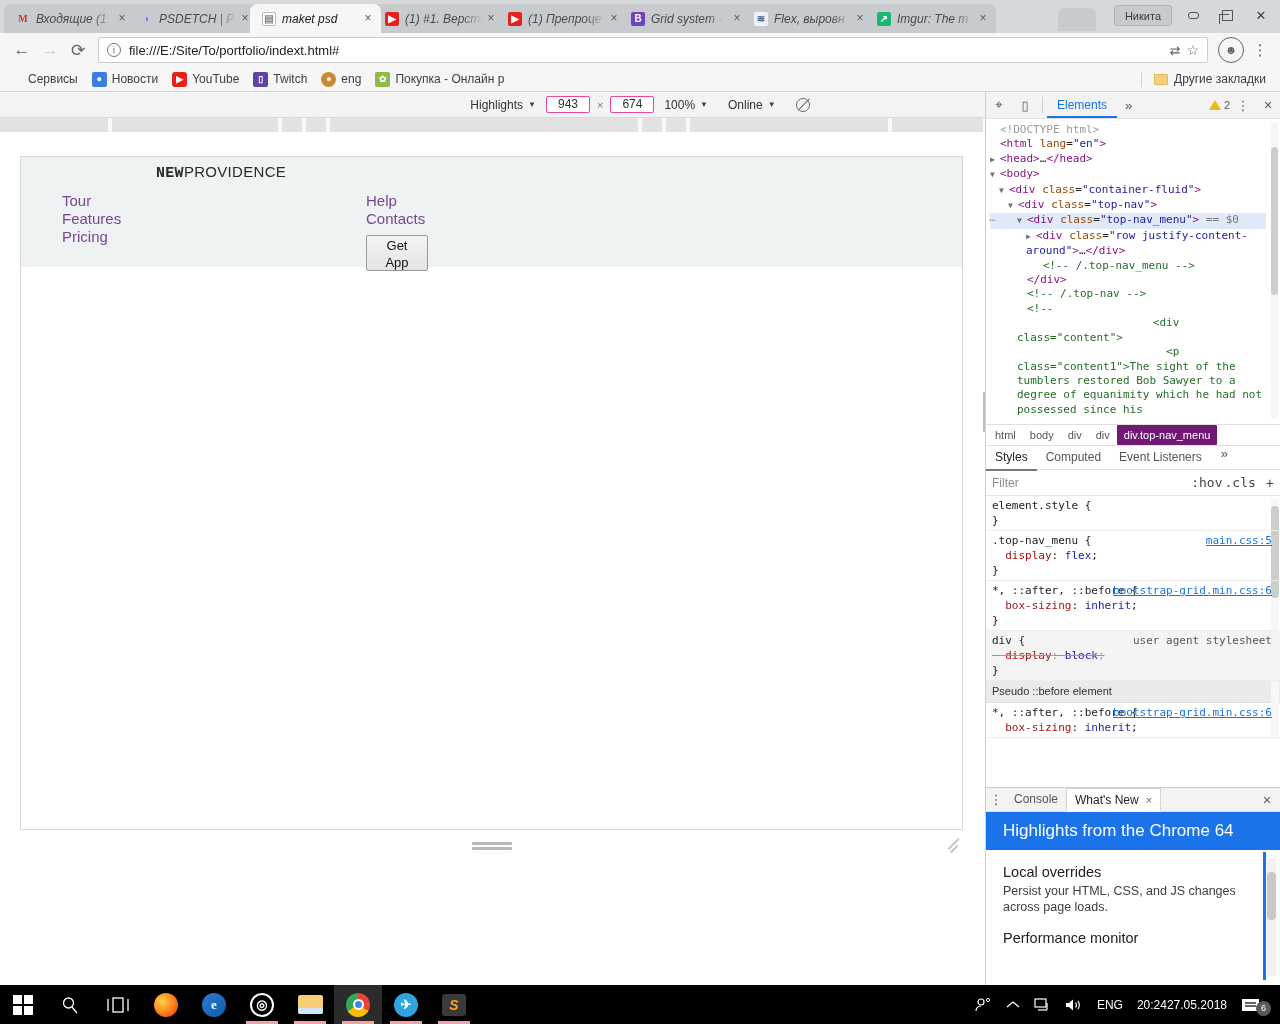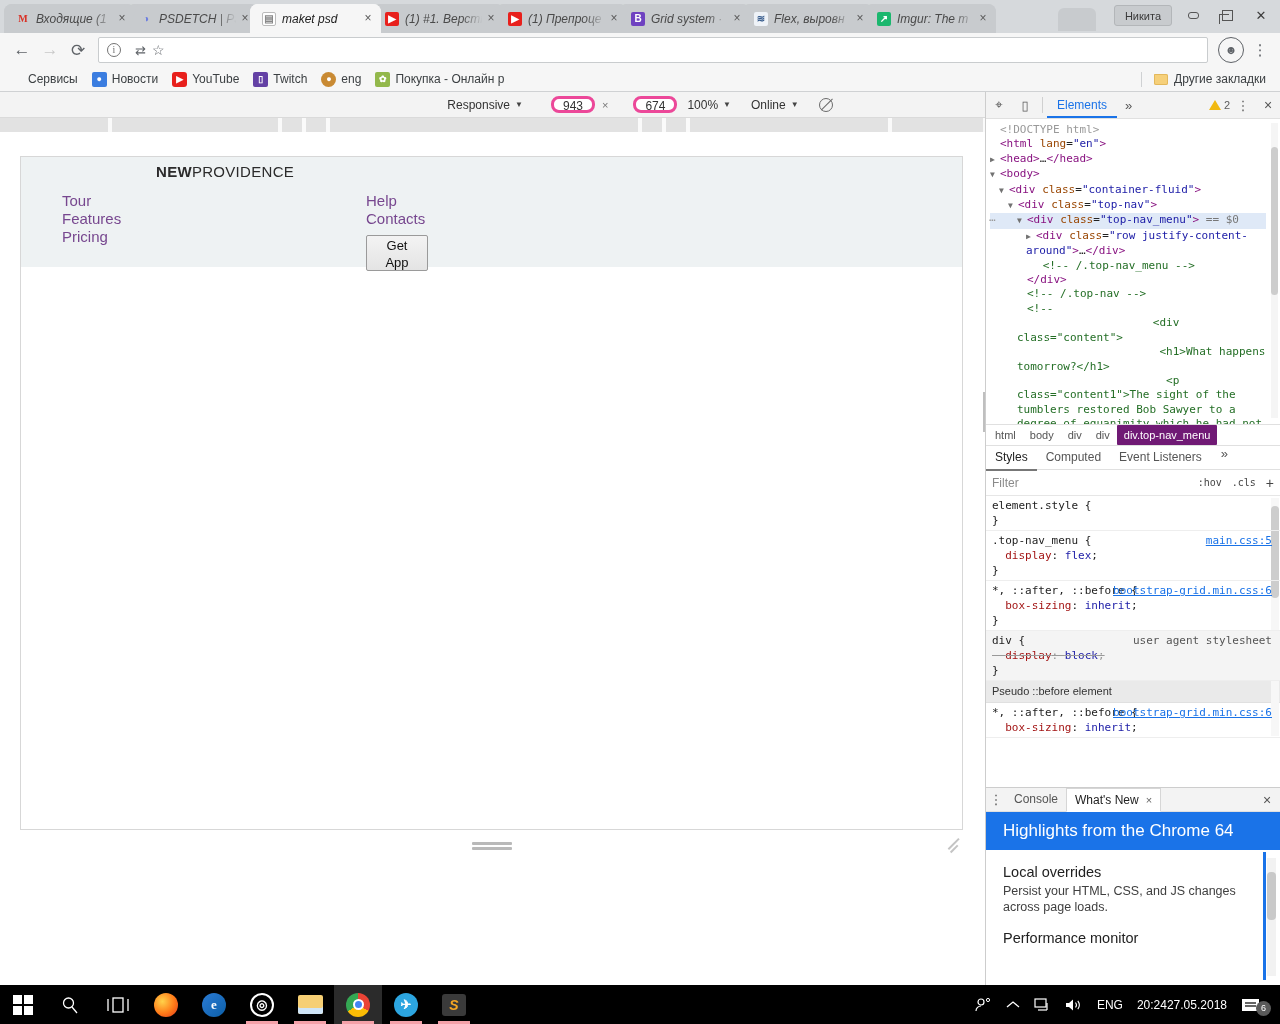--- a/index.html
+++ b/index.html
@@ -90,22 +90,22 @@
   .bm-sep { width:1px; height:15px; background:#cfd1d3; margin-right:12px; }
   .folder { width:14px;height:11px;background:#f6d07a;border-radius:1px 2px 2px 2px; margin-right:6px;
      box-shadow:inset 0 0 0 1px #e3b85c; }
 
   
   .devicebar { height:26px; background:#f3f3f3; border-bottom:1px solid #dadada;
      display:flex; align-items:center; justify-content:center; position:relative;
      font-size:12px; color:#333; }
   .dv-item { margin:0 10px; display:flex; align-items:center; }
   .dv-caret { margin-left:5px; font-size:8px; color:#444; }
-  .dv-input { width:44px; height:17px; border:3px solid #ec4899; background:#fff; border-radius:8px;
-     text-align:center; font-size:12px; line-height:15px; color:#333;margin-left:18px; }
+  .dv-input { width:44px; height:17px; border:1px solid #ec4899; background:#fff; border-radius:2px;
+     text-align:center; font-size:12px; line-height:15px; color:#333; }
   .dv-x { margin:0 7px; color:#777; font-size:11px; }
   .dv-noicon { width:14px;height:14px;border:1.4px solid #6b6b6b;border-radius:50%;position:relative;}
   .dv-noicon::after{content:"";position:absolute;left:-1px;top:5px;width:16px;height:1.4px;background:#6b6b6b;transform:rotate(-45deg);}
   .dv-kebab { position:absolute; right:14px; color:#5a5a5a; font-size:14px; }
 
   
   .pagearea { position:absolute; left:0; top:118px; width:985px; height:867px; background:#fff; }
   .mqruler { position:absolute; left:0; top:0; width:985px; height:14px; background:#fafafa; }
   .mqseg { position:absolute; top:0; height:14px; background:#e2e2e2; border-right:2px solid #fafafa; }
   .vp-wrap { position:absolute; left:20px; top:38px; width:943px; height:795px; }
@@ -114,21 +114,21 @@
   .handle-bottom { position:absolute; left:452px; top:686px; width:40px; height:10px; }
   .handle-bottom i { display:block; height:3px; background:#b9b9b9; border-radius:1px; margin-bottom:2px; }
   .handle-corner { position:absolute; left:926px; top:682px; width:16px; height:16px; color:#bdbdbd; }
   .handle-corner::before,.handle-corner::after{content:"";position:absolute;background:#c4c4c4;width:15px;height:1.5px;transform:rotate(-45deg);}
   .handle-corner::before{top:5px;left:0;}
   .handle-corner::after{top:10px;left:3px;width:10px;}
 
   
   .topnav { background:#eef2f3; padding:14px 0 16px 0; position:relative; height:110px; }
   .brand { position:absolute; left:135px; top:6px; font-size:15px; letter-spacing:.3px; color:#2b2b2b; }
-  .brand b { font-weight:bold; }
+  .brand b { font-weight:bold;font-family:Liberation Mono, monospace; }
   .brand span { font-weight:normal; }
   .navcol { position:absolute; font-size:15px; line-height:18px; color:#77478f; }
   .navcol a { color:#77478f; text-decoration:none; display:block; }
   .navcol.left { left:41px; top:35px; }
   .navcol.right { left:345px; top:35px; }
   .getapp { position:absolute; left:345px; top:78px; width:62px; height:36px;
      background:linear-gradient(#f3f3f3,#e4e4e4); border:1px solid #9a9a9a; border-radius:2px;
      font-size:13px; color:#111; text-align:center; line-height:17px; padding-top:1px; }
 
   
@@ -165,21 +165,21 @@
   .crumb.on { background:#701a75; color:#fff; border-radius:1px; }
 
   .stabs { height:24px; display:flex; align-items:flex-start; border-bottom:1px solid #e0e0e0; font-size:12px;}
   .stab { padding:0 9px; line-height:23px; color:#555; }
   .stab.sel { color:#222; border-bottom:2px solid #777; }
   .stabs .dt-more { margin-left:2px; }
 
   .filterbar { height:26px; display:flex; align-items:center; border-bottom:1px solid #e6e6e6;
     padding:0 6px; color:#8a8a8a; font-size:12px; }
   .filterbar .fspacer { flex:1; }
-  .fb-item { margin-left:10px; font-family:"DejaVu Sans Mono", monospace; font-size:10px; color:#444; }
+  .fb-item { margin-left:2px; font-family:"DejaVu Sans Mono", monospace; font-size:13px; color:#444; }
   .fb-plus { margin-left:10px; color:#444; font-size:14px; }
 
   .stylepane { position:relative; height:243px; overflow:hidden;
      font-family:"DejaVu Sans Mono", monospace; font-size:11px; line-height:15px; color:#222; }
   .rule { padding:2px 8px 2px 6px; border-bottom:1px solid #eee; position:relative; }
   .rule.ua { background:#f4f4f4; }
   .sel-css { color:#222; } .prop { color:#a31515; } .val { color:#1a1aa6; }
   .srcl { position:absolute; right:8px; top:2px; color:#1a73e8; text-decoration:underline; font-family:"DejaVu Sans Mono",monospace; font-size:11px;}
   .srcl.plain { color:#555; text-decoration:none; }
   .strike { text-decoration:line-through; color:#999; }
@@ -286,20 +286,21 @@
       <div class="wctrl">✕</div>
     </div>
   </div>
 
   <div class="toolbar">
     <div class="navbtn">←</div>
     <div class="navbtn dis">→</div>
     <div class="navbtn">⟳</div>
     <div class="omnibox">
       <span class="infoicon">i</span>
+      <span class="url">file:///E:/Site/To/portfolio/indext.html#</span>
       <span class="tr-icon">⇄</span>
       <span class="star">☆</span>
     </div>
     <div class="tb-right">
       <div class="avatar-ico">☻</div>
       <div class="kebab">⋮</div>
     </div>
   </div>
 
   <div class="bookmarks">
@@ -339,21 +340,21 @@
     </div>
     <div class="bm-right">
       <span class="bm-sep"></span>
       <span class="folder"></span>
       <span>Другие закладки</span>
     </div>
   </div>
 
   <div class="devicebar">
     <div class="dv-item">
-      <span>Responsive</span>
+      <span>Highlights</span>
       <span class="dv-caret">▼</span>
     </div>
     <div class="dv-input">943</div>
     <span class="dv-x">×</span>
     <div class="dv-input">674</div>
     <div class="dv-item">
       <span>100%</span>
       <span class="dv-caret">▼</span>
     </div>
     <div class="dv-item">
@@ -437,21 +438,20 @@
         <div class="dline" style="padding-left: 0px;"><span class="arrow">▼</span><span class="tg">&lt;body&gt;</span></div>
         <div class="dline" style="padding-left: 9px;"><span class="arrow">▼</span><span class="tg">&lt;div</span> <span class="at">class</span>=<span class="av">"container-fluid"</span><span class="tg">&gt;</span></div>
         <div class="dline" style="padding-left: 18px;"><span class="arrow">▼</span><span class="tg">&lt;div</span> <span class="at">class</span>=<span class="av">"top-nav"</span><span class="tg">&gt;</span></div>
         <div class="dline sel-row" style="padding-left: 27px;"><span class="arrow">▼</span><span class="tg">&lt;div</span> <span class="at">class</span>=<span class="av">"top-nav_menu"</span><span class="tg">&gt;</span> <span class="dollar">== $0</span></div>
         <div class="dline" style="padding-left: 36px;"><span class="arrow">▶</span><span class="tg">&lt;div</span> <span class="at">class</span>=<span class="av">"row justify-content-around"</span><span class="tg">&gt;</span>…<span class="tg">&lt;/div&gt;</span></div>
         <div class="dline" style="padding-left: 36px;"><span class="arrow"></span>&nbsp;<span class="cm">&lt;!-- /.top-nav_menu --&gt;</span></div>
         <div class="dline" style="padding-left: 27px;"><span class="arrow"></span><span class="tg">&lt;/div&gt;</span></div>
         <div class="dline" style="padding-left: 27px;"><span class="arrow"></span><span class="cm">&lt;!-- /.top-nav --&gt;</span></div>
         <div class="dline" style="padding-left: 27px;"><span class="arrow"></span><span class="cm">&lt;!--</span></div>
         <div class="dline" style="padding-left: 27px;"><span class="arrow"></span><span class="cm">                   &lt;div class="content"&gt;</span></div>
-        <div class="dline" style="padding-left: 27px;"><span class="arrow"></span><span class="cm">                    &lt;h1&gt;What happens tomorrow?&lt;/h1&gt;</span></div>
         <div class="dline" style="padding-left: 27px;"><span class="arrow"></span><span class="cm">                     &lt;p class="content1"&gt;The sight of the tumblers restored Bob Sawyer to a degree of equanimity which he had not possessed since his</span></div>
         <span class="ellip" style="top: 92px;">…</span>
       </div>
 
     <div class="crumbs">
       <span class="crumb">html</span>
       <span class="crumb">body</span>
       <span class="crumb">div</span>
       <span class="crumb">div</span>
       <span class="crumb on">div.top-nav_menu</span>

